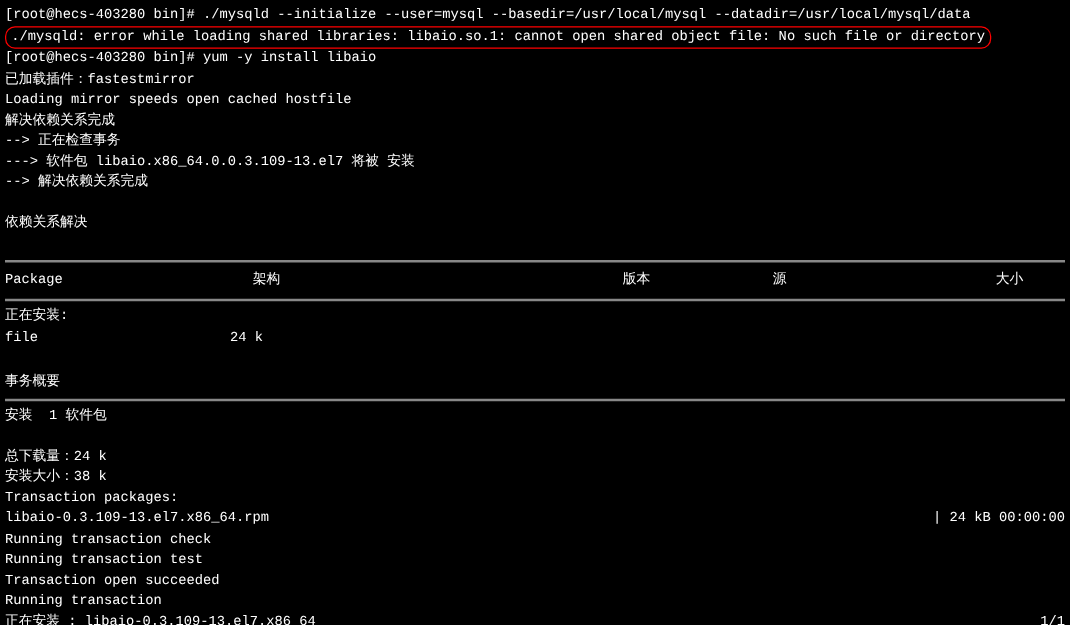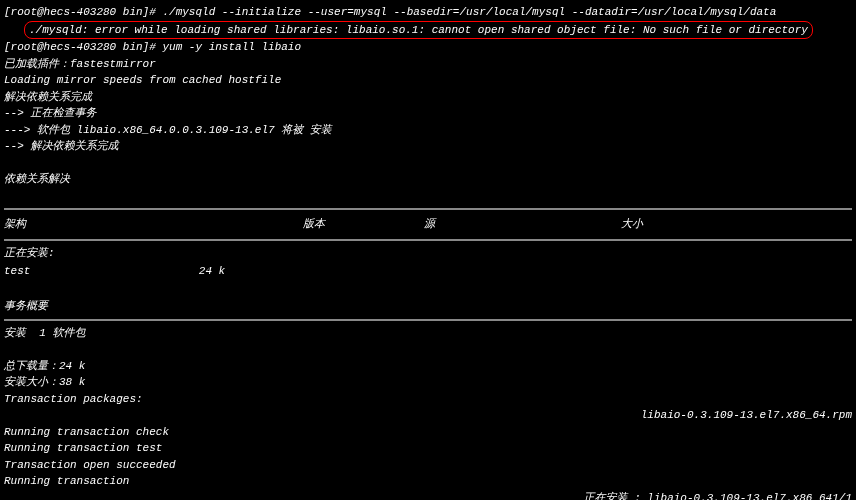--- a/index.html
+++ b/index.html
@@ -1,19 +1,18 @@
 <!DOCTYPE html>
 <html><head>
   <meta charset="utf-8">
   <style>
     * {
       margin: 0;
       padding: 0;
       box-sizing: border-box;
-      font-style: italic;
     }
     body {
       background: #000;
       color: #fff;
       font-family: 'Courier New', Consolas, monospace;
       font-size: 11px;
       line-height: 1.5;
       padding: 4px;
       width: 856px;
       height: 500px;
@@ -21,87 +20,88 @@
     }
     .line {
       white-space: pre;
     }
     .error-line {
       display: inline-block;
       border: 1.5px solid #ff0000;
       border-radius: 8px;
       padding: 0 4px;
       white-space: pre;
-      margin-left: 20px;
     }
     .separator-thick {
       border-top: 2px solid #888;
       margin: 4px 0;
       width: 100%;
     }
     .table-header {
       display: flex;
       padding: 2px 0;
     }
     .table-row {
       display: flex;
       padding: 2px 0;
     }
     .col-package { width: 200px; }
     .col-arch { width: 200px; }
     .col-version { width: 220px; text-align: center; }
     .col-repo { width: 180px; }
-    .col-size { width: 56px; text-align: center; }
+    .col-size { width: 56px; text-align: left; }
     .full-width-row {
       display: flex;
-      justify-content: flex-end;
+      justify-content: space-between;
       width: 100%;
     }
   </style>
 </head>
 <body>
 
 <div class="line">[root@hecs-403280 bin]# ./mysqld --initialize --user=mysql --basedir=/usr/local/mysql --datadir=/usr/local/mysql/data</div>
 <div><span class="error-line">./mysqld: error while loading shared libraries: libaio.so.1: cannot open shared object file: No such file or directory</span></div>
 <div class="line">[root@hecs-403280 bin]# yum -y install libaio</div>
 <div class="line">已加载插件：fastestmirror</div>
-<div class="line">Loading mirror speeds from cached hostfile</div>
+<div class="line">Loading mirror speeds open cached hostfile</div>
 <div class="line">解决依赖关系完成</div>
 <div class="line">--&gt; 正在检查事务</div>
 <div class="line">---&gt; 软件包 libaio.x86_64.0.0.3.109-13.el7 将被 安装</div>
 <div class="line">--&gt; 解决依赖关系完成</div>
 <div class="line">&nbsp;</div>
 <div class="line">依赖关系解决</div>
 <div class="line">&nbsp;</div>
 
 <div class="separator-thick"></div>
 <div class="table-header">
+  <span class="col-package"> Package</span>
   <span class="col-arch">架构</span>
   <span class="col-version">版本</span>
   <span class="col-repo">源</span>
   <span class="col-size">大小</span>
 </div>
 <div class="separator-thick"></div>
 
 <div class="line">正在安装:</div>
 <div class="table-row">
-  <span class="col-repo">test</span>
+  <span class="col-repo">file</span>
   <span class="col-size">24 k</span>
 </div>
 <div class="line">&nbsp;</div>
 <div class="line">事务概要</div>
 
 <div class="separator-thick"></div>
 <div class="line">安装  1 软件包</div>
 <div class="line">&nbsp;</div>
 <div class="line">总下载量：24 k</div>
 <div class="line">安装大小：38 k</div>
 <div class="line">Transaction packages:</div>
 <div class="full-width-row">
   <span>libaio-0.3.109-13.el7.x86_64.rpm</span>
+  <span>|  24 kB  00:00:00</span>
 </div>
 <div class="line">Running transaction check</div>
 <div class="line">Running transaction test</div>
 <div class="line">Transaction open succeeded</div>
 <div class="line">Running transaction</div>
 <div class="full-width-row">
   <span>  正在安装    : libaio-0.3.109-13.el7.x86_64</span>
   <span>1/1</span>
 </div>
 

